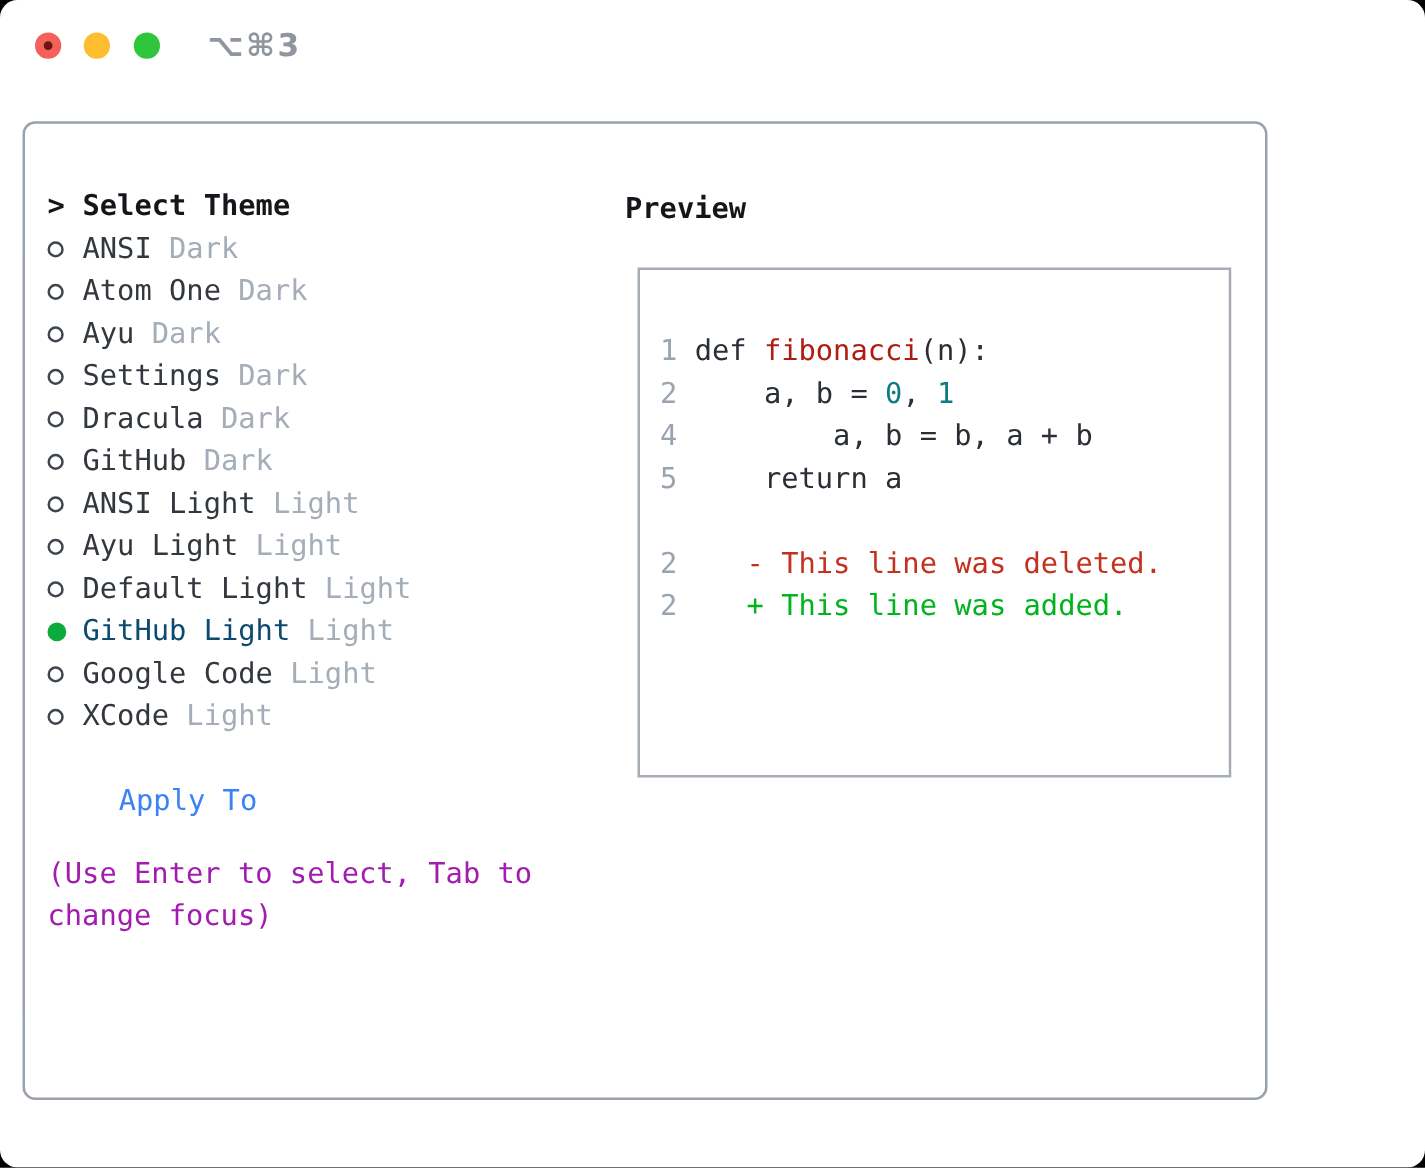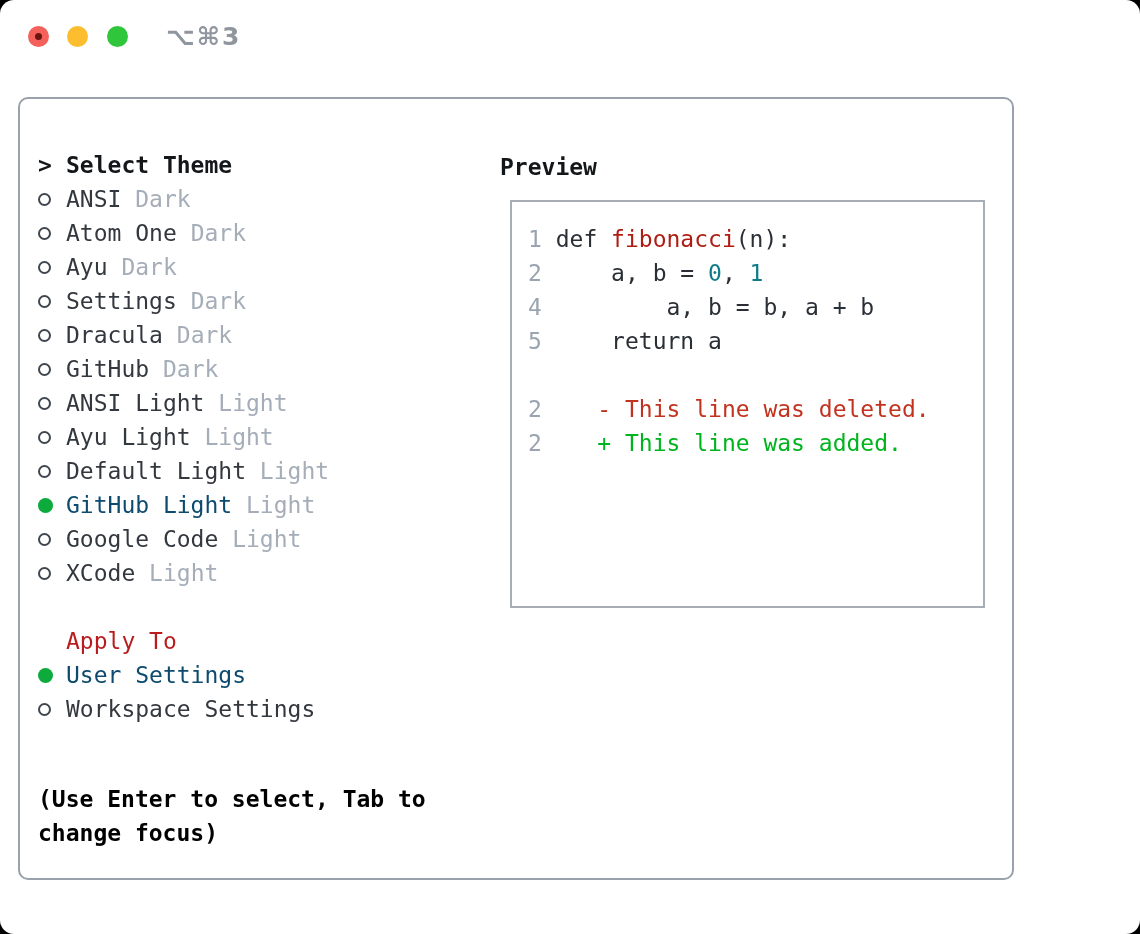--- a/index.html
+++ b/index.html
@@ -32,33 +32,33 @@
   .col-left{position:absolute;left:18px;top:49px;}
   .row{display:flex;align-items:center;height:34px;font-size:23px;white-space:pre;}
   .marker{width:28px;display:inline-flex;align-items:center;flex:0 0 28px;}
   .prompt{color:#14171a;font-weight:700;font-size:23px;}
   .dot{width:13px;height:13px;border-radius:50%;box-sizing:border-box;border:2px solid #3f464d;}
   .dot.sel{border:none;width:15px;height:15px;background:#0dab3b;}
   .hdr{color:#14171a;font-weight:700;}
   .t-name{color:#33383f;}
   .t-name.sel{color:#0c4a6e;}
   .t-var{color:#a4adb8;}
-  .apply-title{color:#b91c1c;}
+  .apply-title{color:#3b82f6;margin-left:29px;}
   .help{
-    margin-top:56px;width:432px;font-size:23px;line-height:34px;color:#000000;font-weight:bold;
+    margin-top:24px;width:432px;font-size:23px;line-height:34px;color:#a21caf;
   }
   
   .preview-title{
     position:absolute;left:480px;top:51px;height:34px;display:flex;align-items:center;
     font-size:23px;font-weight:700;color:#14171a;
   }
   .preview-box{
-    position:absolute;left:490px;top:101px;width:475px;height:408px;
+    position:absolute;left:490px;top:115px;width:475px;height:408px;
     box-sizing:border-box;border:2px solid #a7adb5;background:#fff;
-    padding:20px 0 0 16px;overflow:hidden;
+    padding:48px 0 0 16px;overflow:hidden;
   }
   .cl{height:34px;font-size:23px;white-space:pre;display:block;line-height:34px;}
   .lineno{color:#9aa4b0;}
   .tk-plain{color:#2a2f36;}
   .tk-function{color:#ae1c12;}
   .tk-number{color:#0e7c86;}
   .tk-builtin{color:#2391c8;}
   .tk-context{color:#7e8891;}
   .tk-deleted{color:#c2331f;}
   .tk-added{color:#00b41e;margin-top:31px;}
@@ -98,24 +98,20 @@
           <div class="row"><span class="marker"><span class="dot"></span></span><span class="t-name">XCode</span><span class="t-var"> Light</span></div>
         </div>
 
       <div class="row"></div>
 
       <div class="row">
         <span class="marker"></span>
         <span class="apply-title">Apply To</span>
       </div>
 
-      <div id="apply-list">
-          <div class="row"><span class="marker"><span class="dot sel"></span></span><span class="t-name sel">User Settings</span></div>
-          <div class="row"><span class="marker"><span class="dot"></span></span><span class="t-name">Workspace Settings</span></div>
-        </div>
 
       <div class="help">(Use Enter to select, Tab to change focus)</div>
     </div>
 
     <div class="preview-title">Preview</div>
 
     <div class="preview-box">
       <div id="code-lines">
           <div class="cl"><span class="lineno">1</span> <span class="tk-plain">def </span><span class="tk-function">fibonacci</span><span class="tk-plain">(n):</span></div>
           <div class="cl"><span class="lineno">2</span> <span class="tk-plain">    a, b = </span><span class="tk-number">0</span><span class="tk-plain">, </span><span class="tk-number">1</span></div>

